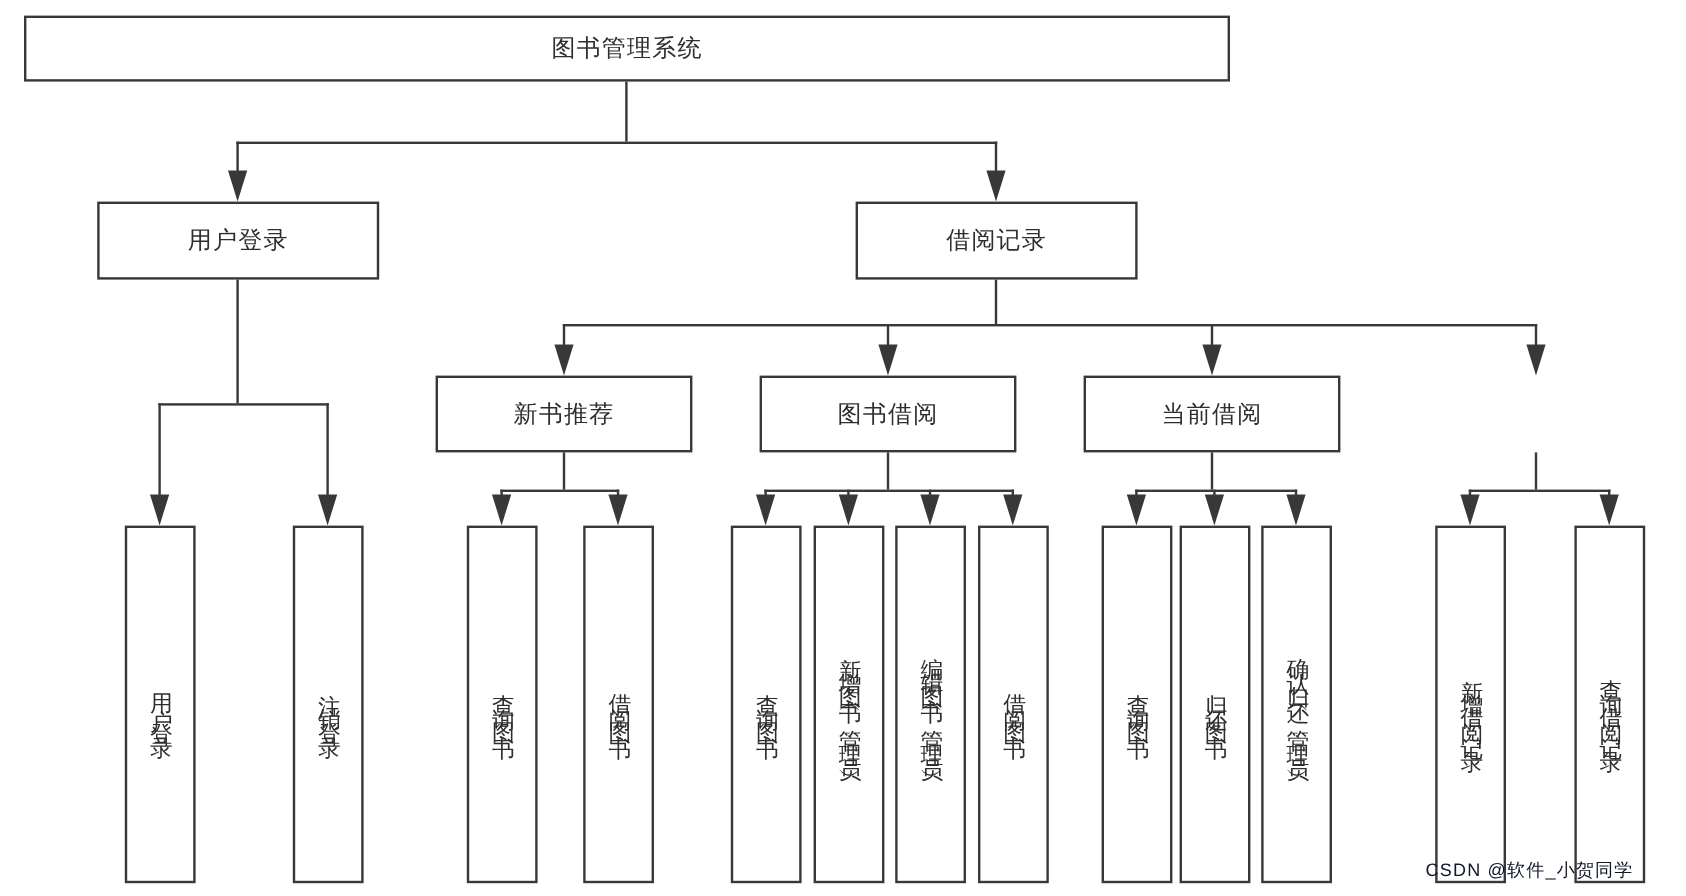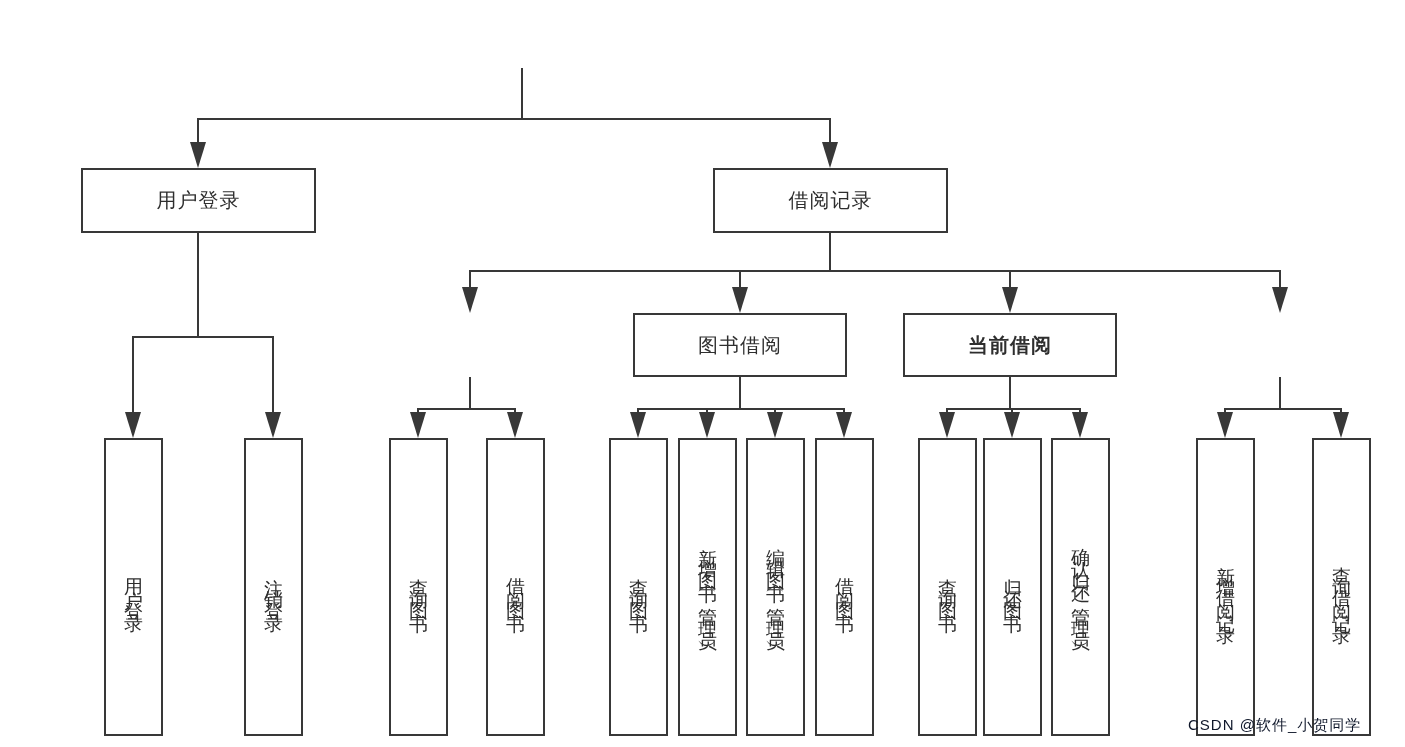--- a/index.html
+++ b/index.html
@@ -77,20 +77,23 @@
     letter-spacing: 1px;
     white-space: nowrap;
     z-index: 5;
   }
 </style>
 </head>
 <body>
 
 <div class="canvas">
 
+  <div class="box" style="left:20px; top:13px; width:1005px; height:55px;">
+    <span>图书管理系统</span>
+  </div>
 
   <div class="vline" style="left:521px; top:68px; height:50px;"></div>
   <div class="hline" style="left:197px; top:118px; width:634px;"></div>
   <div class="vline" style="left:197px; top:118px; height:26px;"></div>
   <div class="arrow" style="left:190px; top:142px;"></div>
   <div class="vline" style="left:829px; top:118px; height:26px;"></div>
   <div class="arrow" style="left:822px; top:142px;"></div>
 
   <div class="box" style="left:81px; top:168px; width:235px; height:65px;">
     <span>用户登录</span>
@@ -110,24 +113,27 @@
   <div class="hline" style="left:469px; top:270px; width:812px;"></div>
   <div class="vline" style="left:469px; top:270px; height:19px;"></div>
   <div class="arrow" style="left:462px; top:287px;"></div>
   <div class="vline" style="left:739px; top:270px; height:19px;"></div>
   <div class="arrow" style="left:732px; top:287px;"></div>
   <div class="vline" style="left:1009px; top:270px; height:19px;"></div>
   <div class="arrow" style="left:1002px; top:287px;"></div>
   <div class="vline" style="left:1279px; top:270px; height:19px;"></div>
   <div class="arrow" style="left:1272px; top:287px;"></div>
 
+  <div class="box" style="left:363px; top:313px; width:214px; height:64px;">
+    <span>新书推荐</span>
+  </div>
   <div class="box" style="left:633px; top:313px; width:214px; height:64px;align-items:center;">
     <span>图书借阅</span>
   </div>
-  <div class="box" style="left:903px; top:313px; width:214px; height:64px;font-weight:bold;">
+  <div class="box" style="left:903px; top:313px; width:214px; height:64px;">
     <span>当前借阅</span>
   </div>
 
   <div class="vline" style="left:469px; top:377px; height:31px;"></div>
   <div class="hline" style="left:417px; top:408px; width:99px;"></div>
   <div class="vline" style="left:417px; top:408px; height:6px;"></div>
   <div class="arrow" style="left:410px; top:412px;"></div>
   <div class="vline" style="left:514px; top:408px; height:6px;"></div>
   <div class="arrow" style="left:507px; top:412px;"></div>
 

